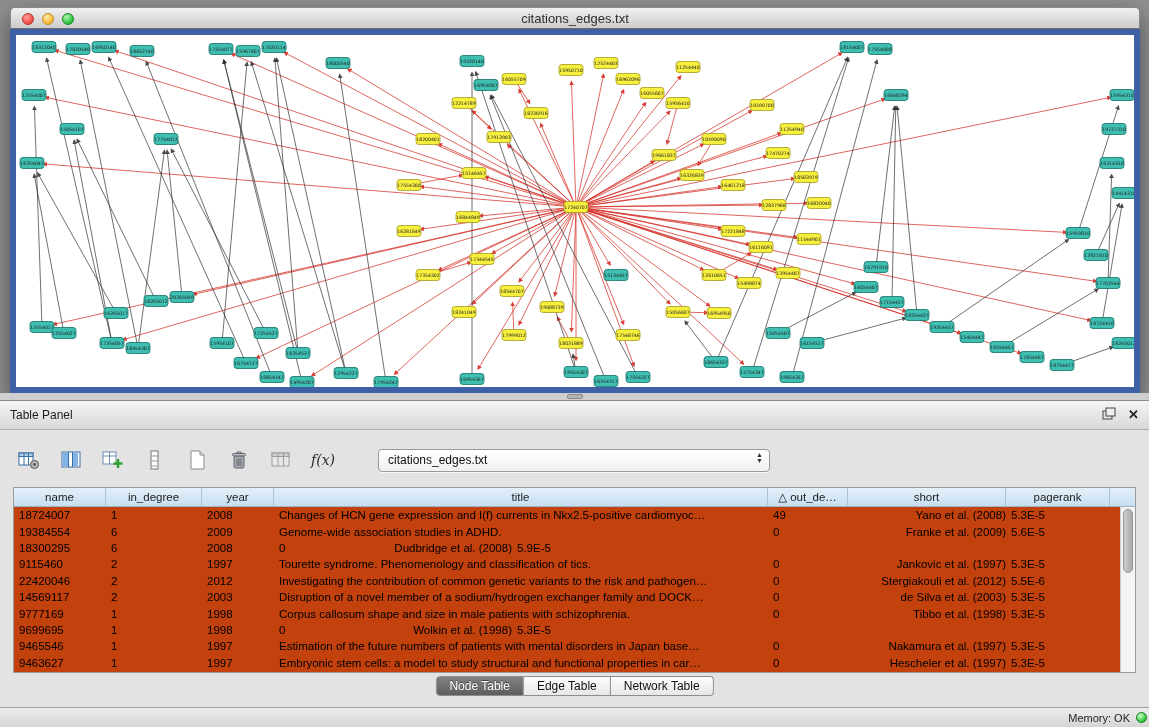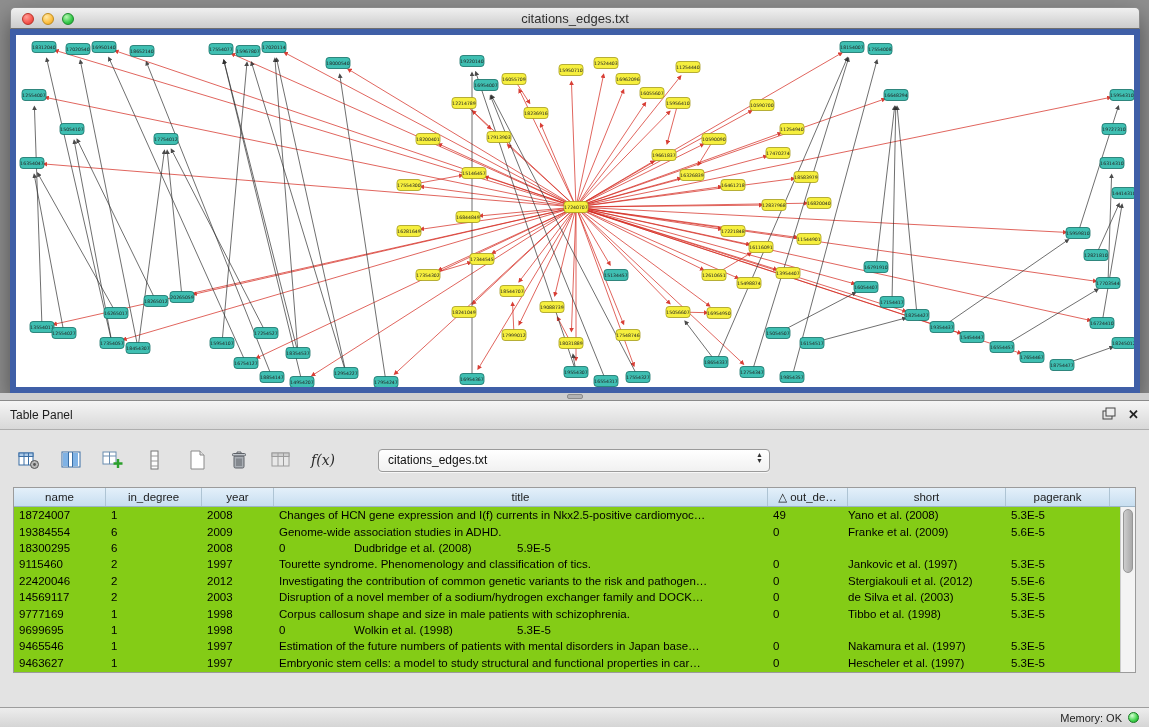--- a/index.html
+++ b/index.html
@@ -32,37 +32,37 @@
   .panel-header{height:21px;background:linear-gradient(#f5f5f5,#d8d8d8);border-bottom:1px solid #aeaeae;display:flex;align-items:center;padding:14px 10px;font-size:12px;color:#1d1d1d}
   .panel-icons{margin-left:auto;display:flex;gap:12px;align-items:center}
   .close-x{font-size:13px;font-weight:bold;color:#222;cursor:default;line-height:12px}
 
   .toolbar{position:absolute;left:16px;top:44px;display:flex;align-items:center;gap:16px;height:30px}
   .tbtn{width:26px;height:26px;display:flex;align-items:center;justify-content:center}
   .fx{font-family:"DejaVu Serif",serif;font-style:italic;font-size:14px;color:#2a2a2a}
   .combo{margin-left:26px;width:392px;height:23px;background:linear-gradient(#ffffff,#f1f1f1);border:1px solid #9a9a9a;border-radius:4px;display:flex;align-items:center;font-size:12px;padding-left:9px;color:#111;position:relative;box-shadow:0 1px 0 rgba(255,255,255,.7)}
   .combo .arrows{position:absolute;right:6px;top:2px;display:flex;flex-direction:column;align-items:center;line-height:6px;font-size:7px;color:#333}
 
-  .table-wrap{position:absolute;left:13px;top:86px;width:1123px;height:186px;background:#84cc16;border:1px solid #9b9b9b}
+  .table-wrap{position:absolute;left:13px;top:86px;width:1123px;height:186px;background:#c2410c;border:1px solid #9b9b9b}
   .thead{display:flex;height:19px;background:linear-gradient(#e4f0fa,#c7def0);border-bottom:1px solid #9cb4c6}
   .hcell{font-size:11.5px;color:#1c1c1c;display:flex;align-items:center;justify-content:center;border-right:1px solid #aec4d4;height:100%;white-space:nowrap;overflow:hidden}
   .trow{display:flex;height:16.4px;align-items:center}
   .tcell{font-size:11.5px;color:#000;white-space:nowrap;overflow:hidden;padding-left:5px;text-align:left}
-  .tcell.c5{text-align:left;padding-left:0}
+  .tcell.c5{text-align:right;padding-left:0}
   .c0{width:92px}.c1{width:96px}.c2{width:72px}.c3{width:494px}.c4{width:80px}.c5{width:158px}.c6{width:104px}
   .vscroll{position:absolute;top:19px;right:0;width:15px;bottom:0;background:#f4f4f4;border-left:1px solid #cccccc}
   .vthumb{position:absolute;left:2px;right:2px;top:2px;height:64px;background:linear-gradient(90deg,#cdcdcd,#a9a9a9);border:1px solid #969696;border-radius:7px}
 
   .tabs{position:absolute;left:50%;transform:translateX(-50%);top:275px;display:flex}
   .tab{height:20px;padding:0 13px;font-size:12px;display:flex;align-items:center;background:linear-gradient(#fdfdfd,#e7e7e7);border:1px solid #8d8d8d;border-left:none;color:#111}
   .tab:first-child{border-left:1px solid #8d8d8d;border-radius:4px 0 0 4px}
   .tab:last-child{border-radius:0 4px 4px 0}
   .tab.sel{background:linear-gradient(#828282,#5e5e5e);color:#fff;text-shadow:0 -1px 0 rgba(0,0,0,.45)}
 
-  .statusbar{position:absolute;left:0;bottom:0;width:1149px;height:20px;background:linear-gradient(#ededed,#d5d5d5);border-top:1px solid #9d9d9d;display:flex;align-items:center;justify-content:flex-end;gap:6px;padding-right:10px}
+  .statusbar{position:absolute;left:0;bottom:0;width:1149px;height:20px;background:linear-gradient(#ededed,#d5d5d5);border-top:1px solid #9d9d9d;display:flex;align-items:center;justify-content:flex-end;gap:6px;padding-right:2px}
   .memtext{font-size:11px;color:#1f1f1f}
   .memled{width:11px;height:11px;border-radius:50%;background:radial-gradient(circle at 35% 30%,#d6ffd4,#3fd24a 60%,#1e9e2e);border:1px solid #157a22}
 </style>
 </head>
 <body>
 
 <div class="window">
   <div class="titlebar">
     <div class="lights">
       <span class="light red"></span>
@@ -798,18 +798,23 @@
           <div class="tcell c4">0</div>
           <div class="tcell c5">Hescheler et al. (1997)</div>
           <div class="tcell c6">5.3E-5</div>
         </div>
       </div>
     <div class="vscroll">
       <div class="vthumb"></div>
     </div>
   </div>
 
+  <div class="tabs">
+      <div class="tab sel">Node Table</div>
+      <div class="tab">Edge Table</div>
+      <div class="tab">Network Table</div>
+    </div>
 </div>
 
 <div class="statusbar">
   <span class="memtext">Memory: OK</span>
   <span class="memled"></span>
 </div>
 
 </body></html>

